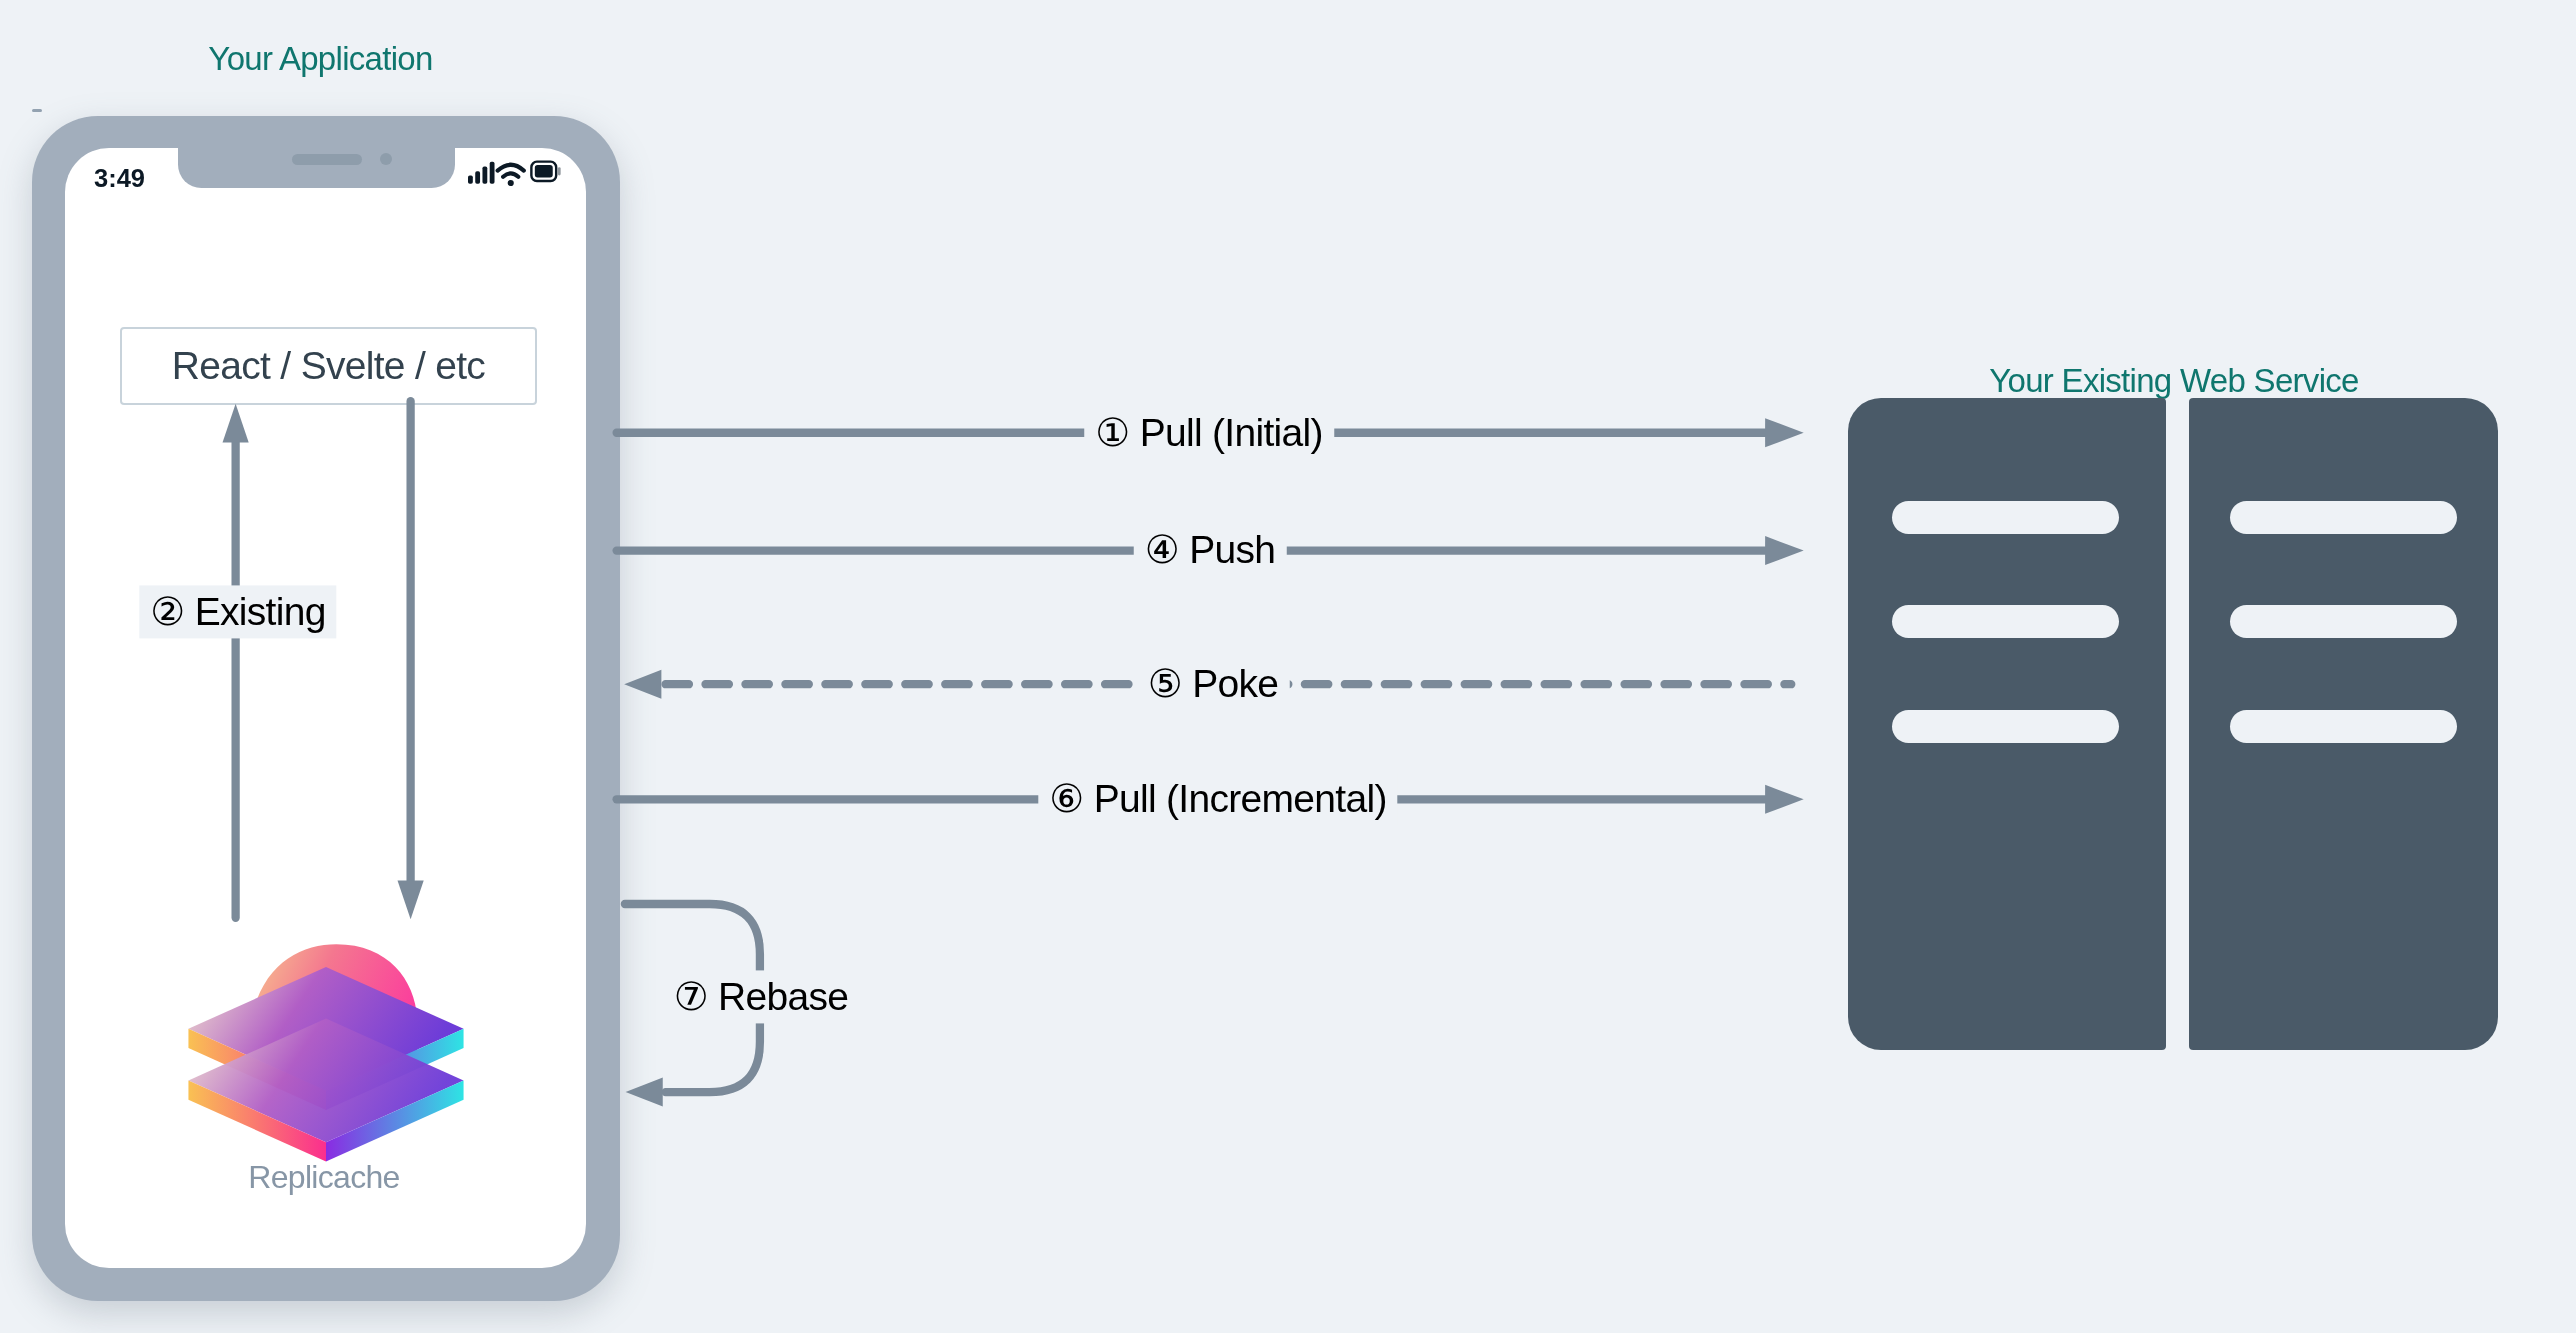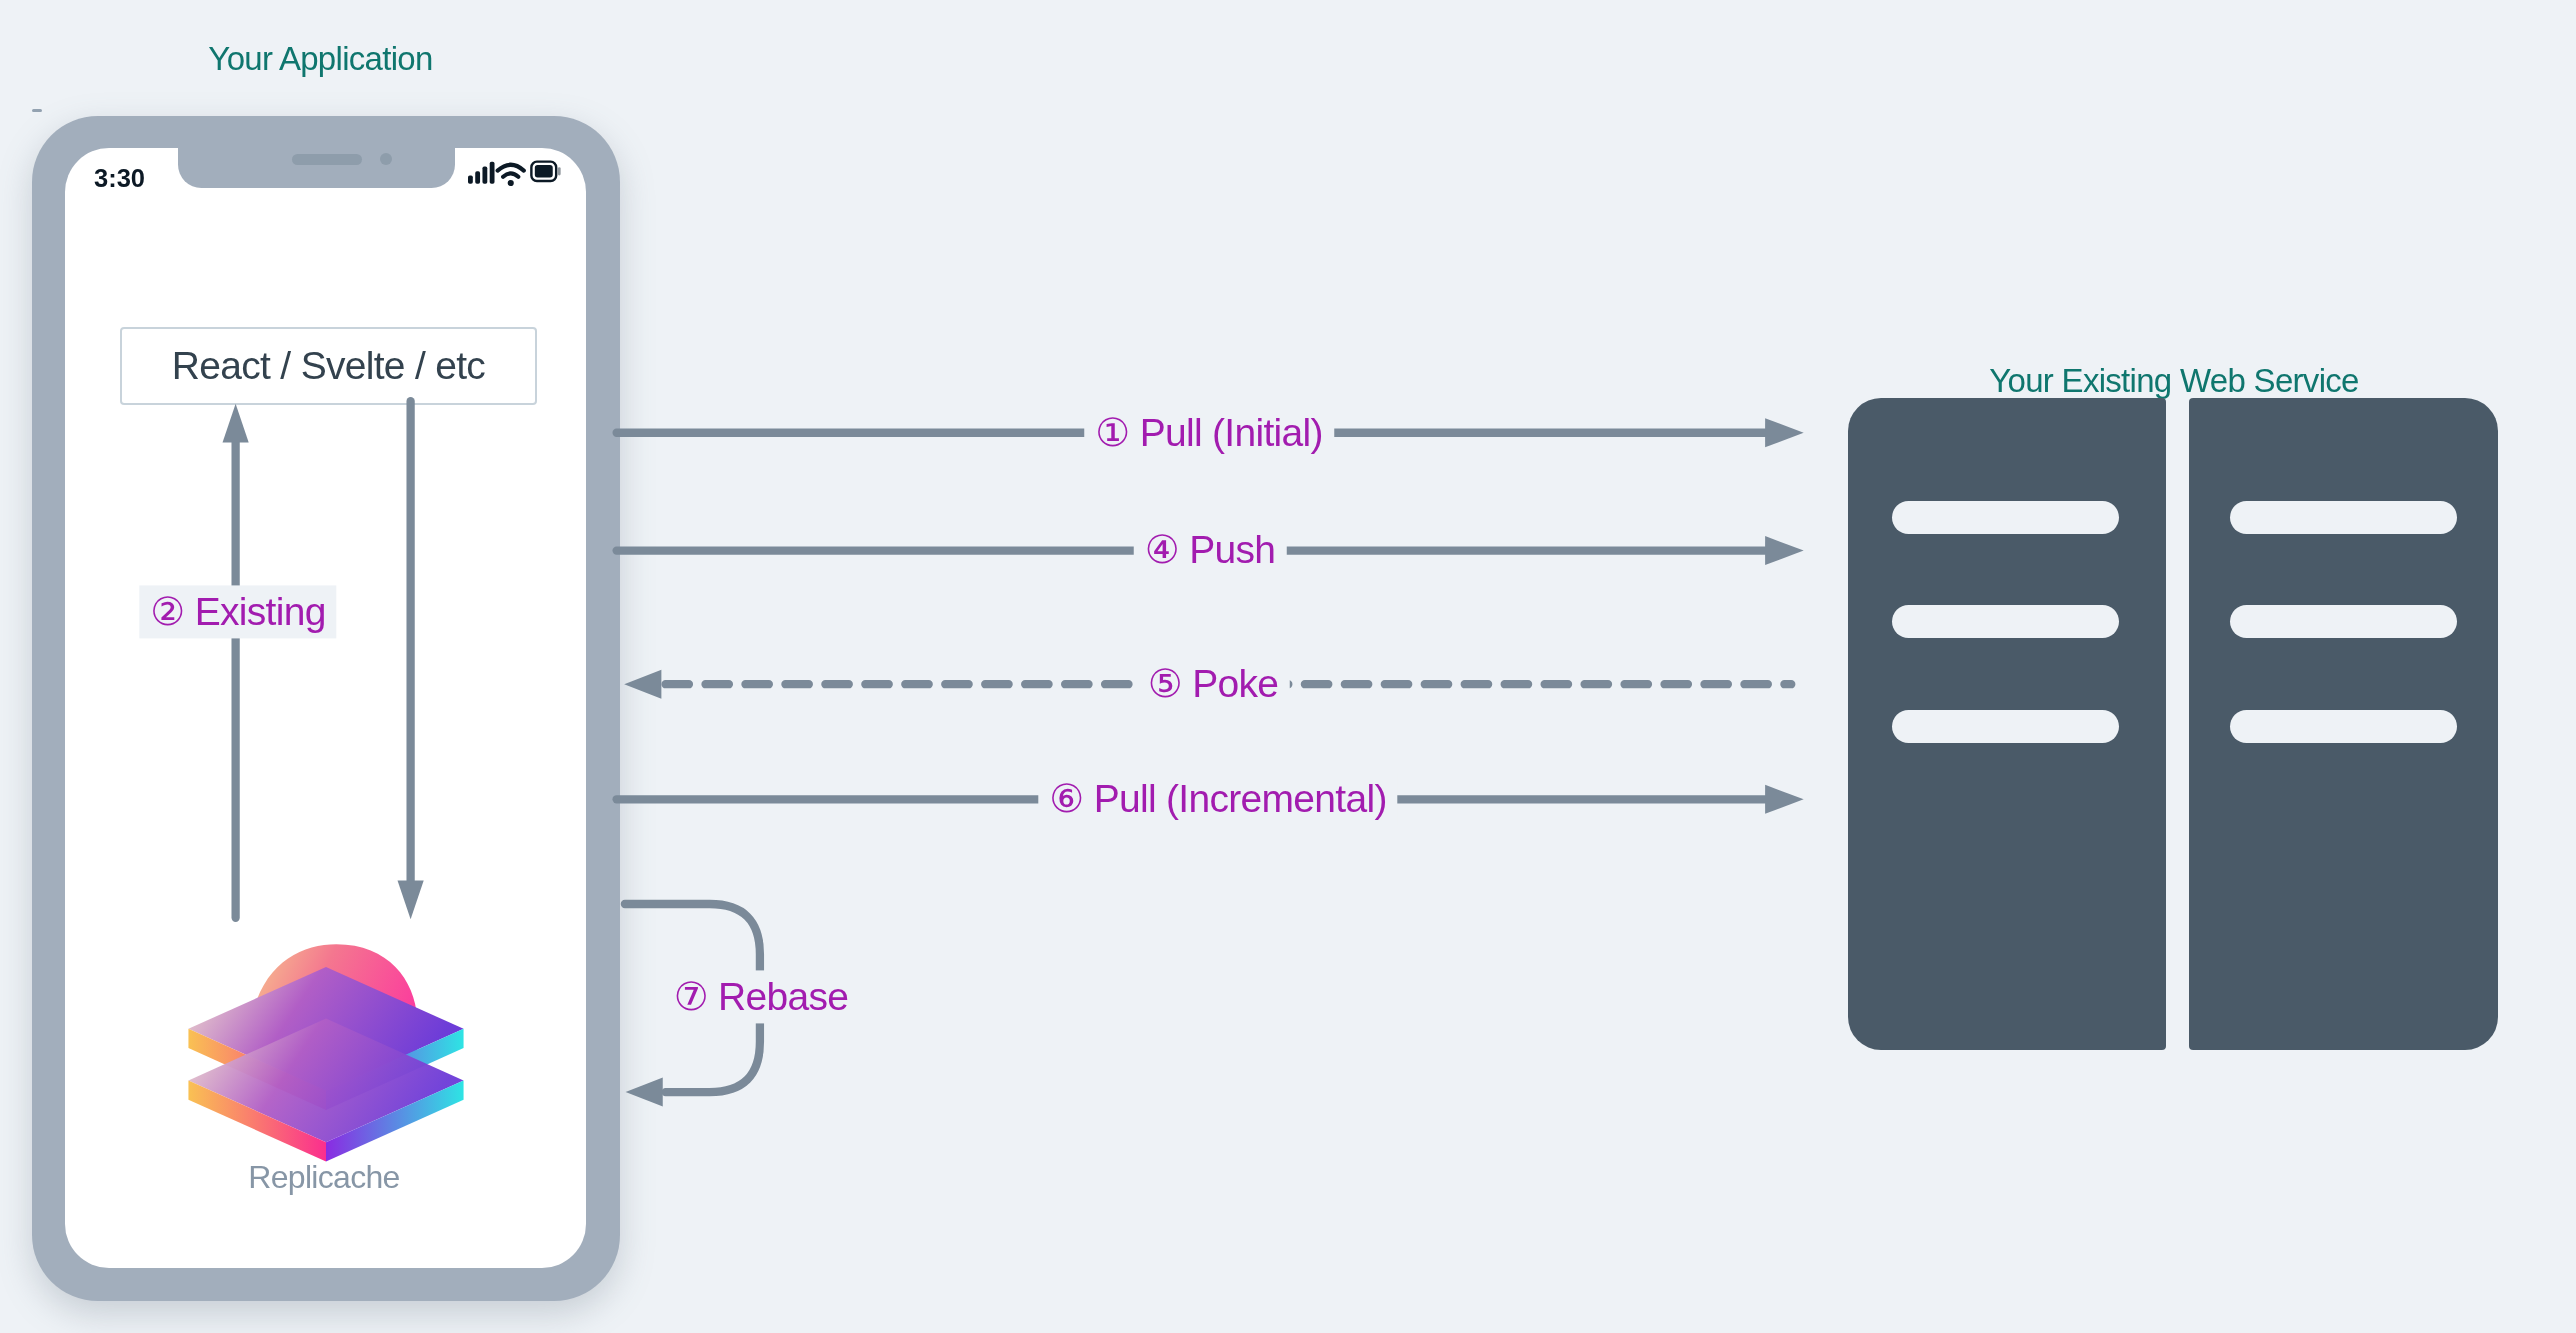--- a/index.html
+++ b/index.html
@@ -44,41 +44,41 @@
   .tower.right{left:2189px;width:309px;border-radius:4.1px 33px 33px 4.1px;}
   .slot{position:absolute;left:44px;width:227px;height:33px;background:#eef2f6;
         border-radius:16.5px;}
   .tower.right .slot{left:41px;}
   .slot.s1{top:103px;} .slot.s2{top:207px;} .slot.s3{top:312px;}
 
   
   svg.overlay{position:absolute;left:0;top:0;}
 
   .flow-label{position:absolute;transform:translate(-50%,-50%);
-              background:#eef2f6;color:#a21caf;font-size:39px;font-weight:500;
+              background:#eef2f6;color:#000000;font-size:39px;font-weight:500;
               letter-spacing:-0.7px;white-space:nowrap;padding:4.1px 11px;
               text-align:center;}
   .flow-label .ln{line-height:73px;}
 </style>
 </head>
 <body>
 
 <div class="stage">
 
   <div class="corner-dash"></div>
 
   <div class="zone-title" style="left:114px;top:40px;width:413px;">Your Application</div>
   <div class="zone-title" style="left:1864px;top:322px;width:620px;margin-top:40px;">Your Existing Web Service</div>
 
   <div class="phone-frame"></div>
   <div class="phone-screen"></div>
   <div class="notch"></div>
   <div class="speaker"></div>
   <div class="camera"></div>
-  <div class="time">3:30</div>
+  <div class="time">3:49</div>
 
   <svg class="status-svg" width="93" height="32" viewBox="0 0 135 46">
     <g fill="#0c1925">
       <rect x="0" y="28" width="7" height="12" rx="2.5"></rect>
       <rect x="10.5" y="22" width="7" height="18" rx="2.5"></rect>
       <rect x="21" y="15" width="7" height="25" rx="2.5"></rect>
       <rect x="31.5" y="8" width="7" height="32" rx="2.5"></rect>
     </g>
     <g stroke="#0c1925" stroke-width="6" fill="none" stroke-linecap="round">
       <path d="M51,30 Q62,20 73,30"></path>

